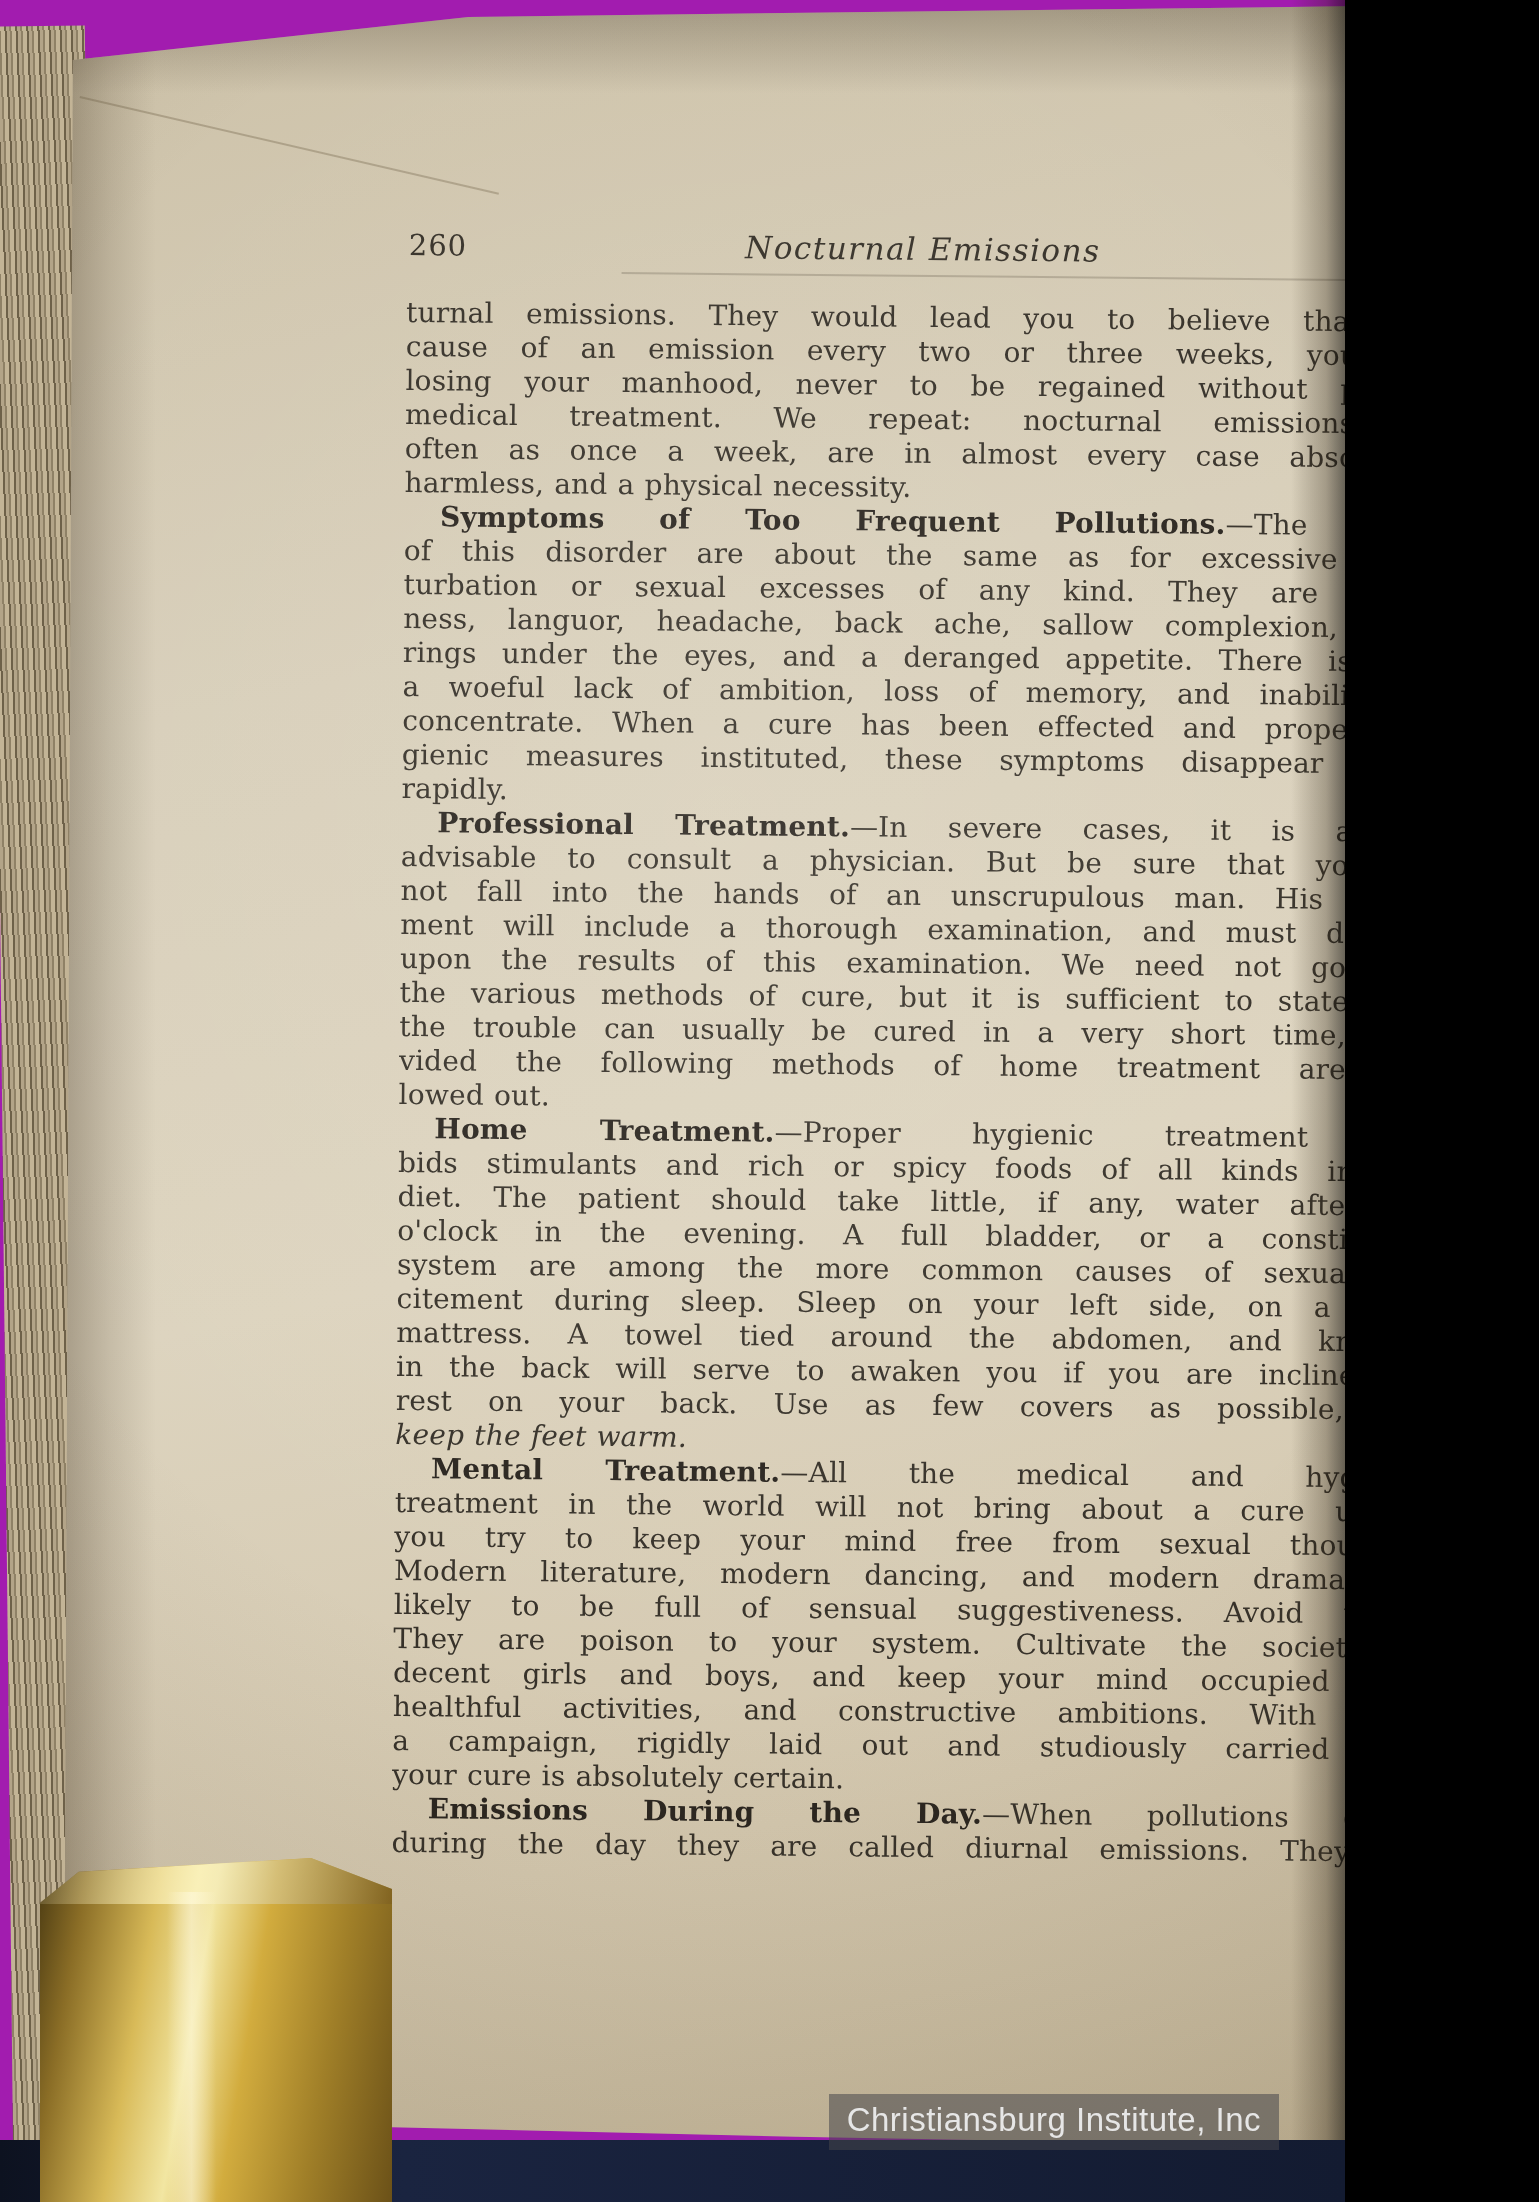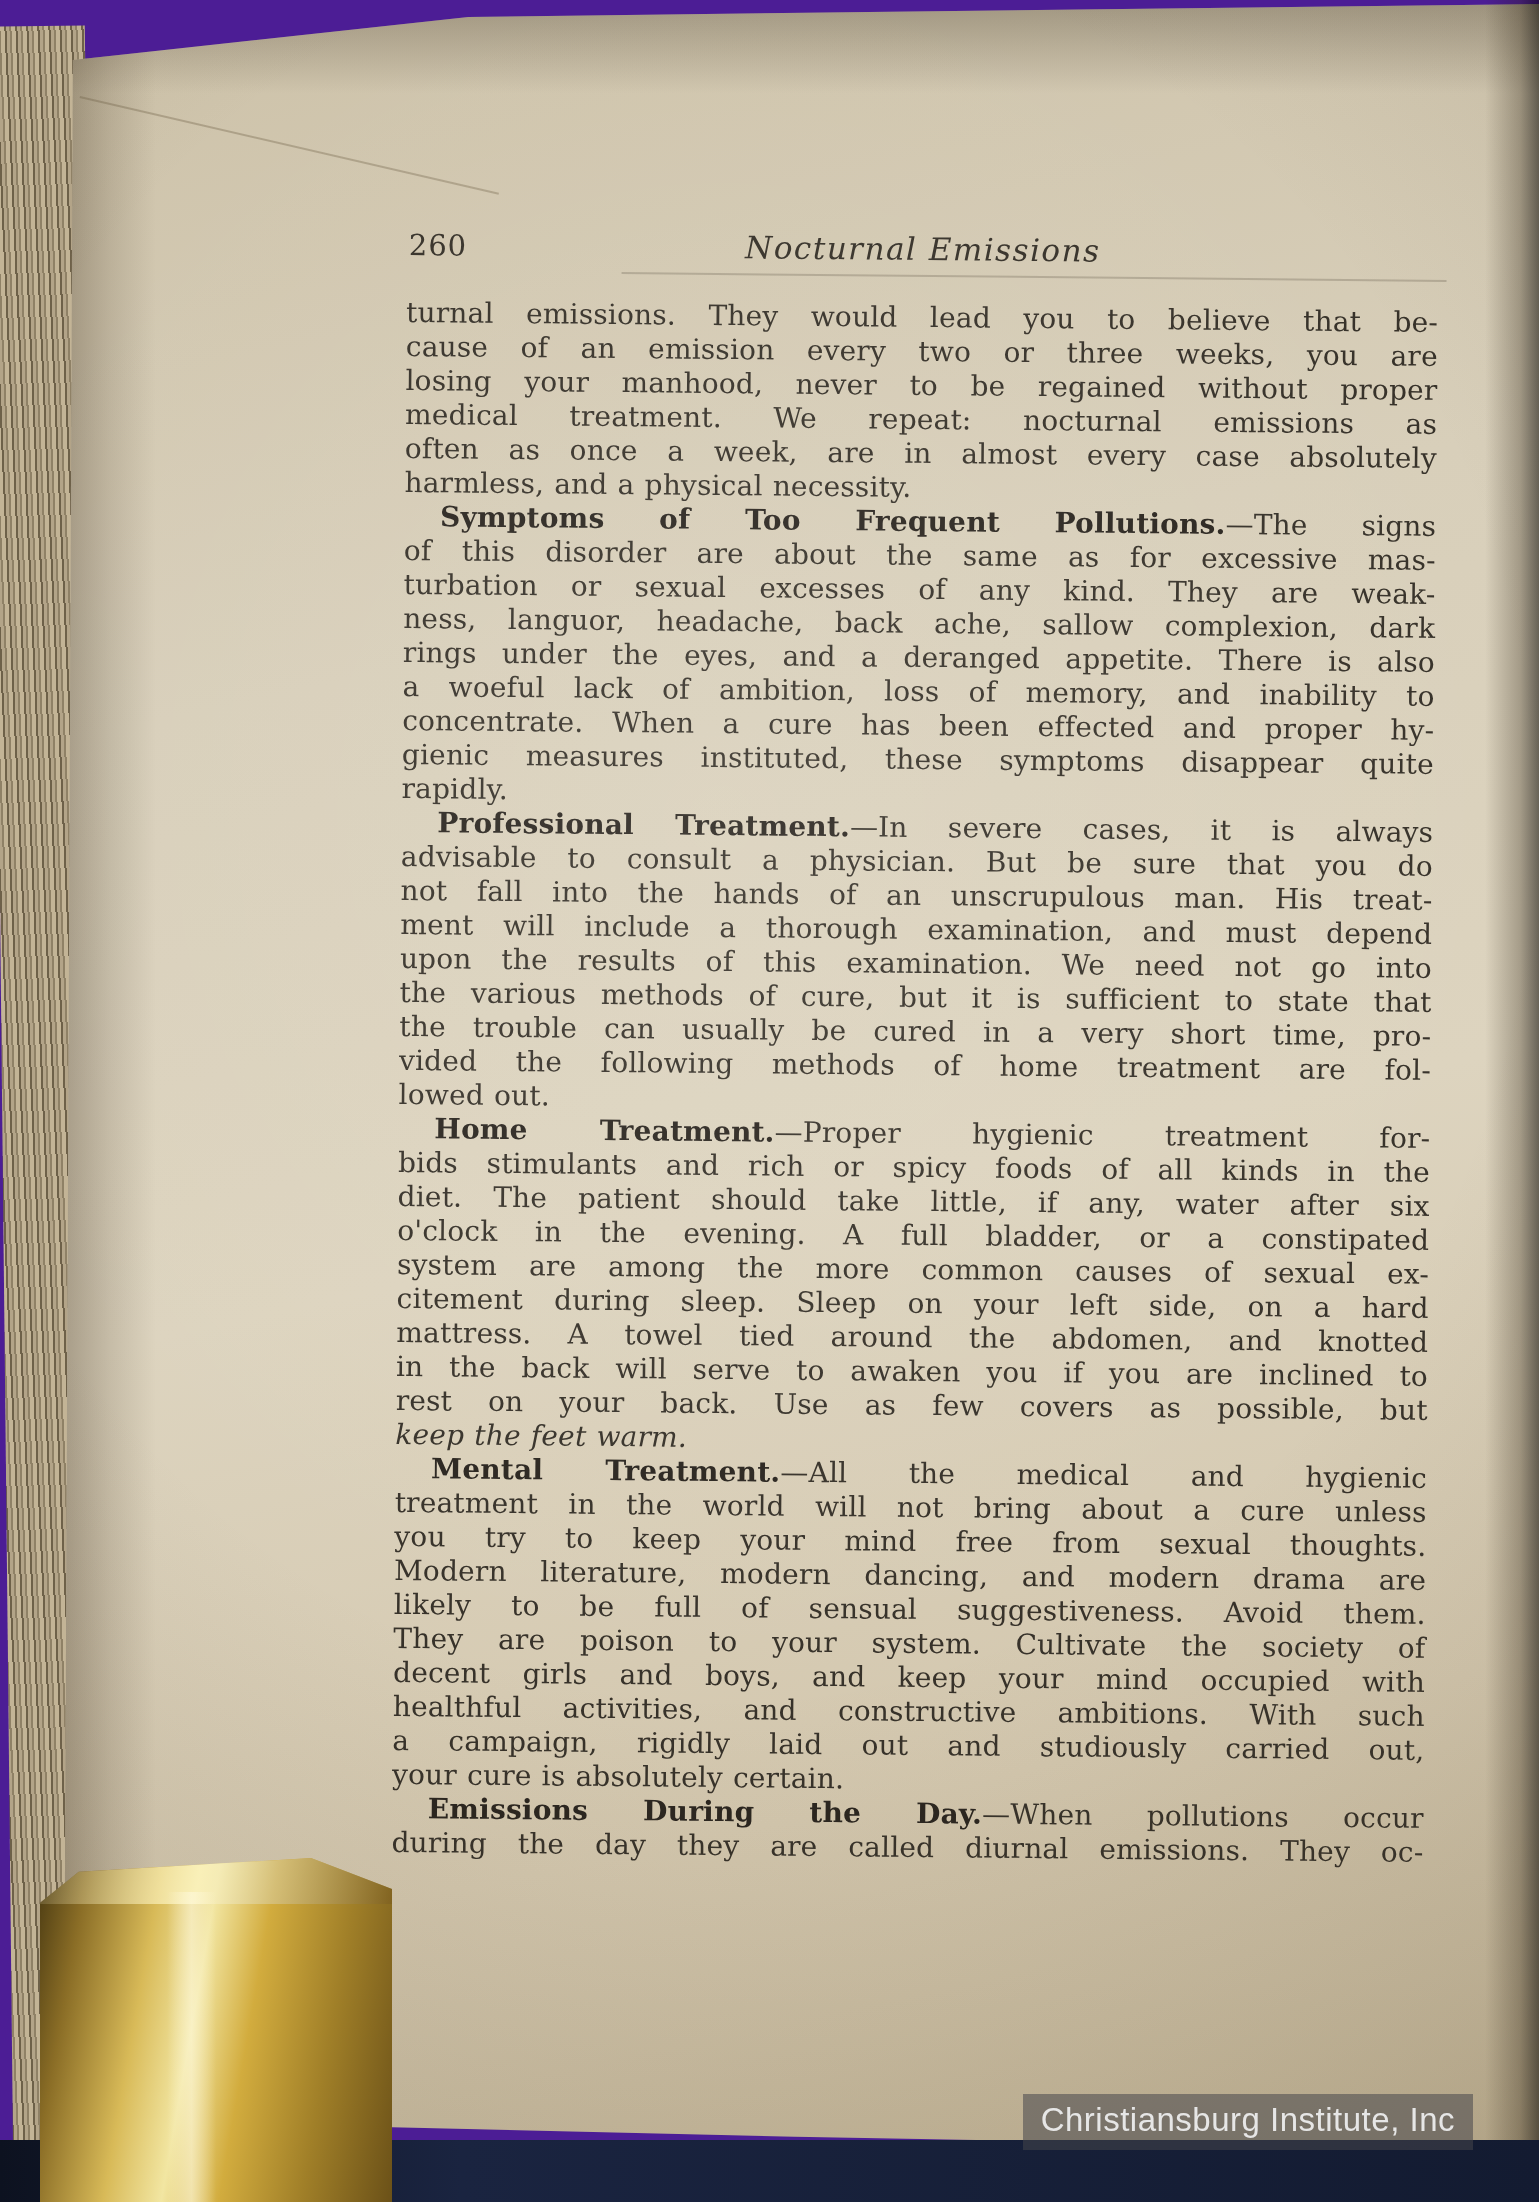--- a/index.html
+++ b/index.html
@@ -1,16 +1,16 @@
 <!DOCTYPE html>
 <html style="--ink: #37322a; --paper: #d8cfba; --band: #1a2440; --gold: #d2ac3e;"><head>
 <meta charset="utf-8">
 <style>
   html,body{margin:0;padding:0;background:#000;}
-  .scene{position:relative;width:1539px;height:2202px;background:#4c1d95;overflow:hidden;
+  .scene{position:relative;width:1345px;height:2202px;background:#a21caf;overflow:hidden;
          font-family:"DejaVu Serif", serif;}
 
   
   .page-edges{position:absolute;left:2px;top:26px;width:94px;height:2136px;z-index:1;
     transform:rotate(-0.6deg);
     background:repeating-linear-gradient(88deg,#6e6149 0 2px,#b3a488 2px 5px,#8f8166 5px 7px,#c3b496 7px 11px);}
 
   
   .page{position:absolute;left:52px;top:4px;width:1487px;height:2150px;z-index:2;
     background:linear-gradient(168deg,#cdc2a9 0%,#d8cfba 30%,#ddd4bf 55%,#d3c7ae 80%,#c4b698 100%);

